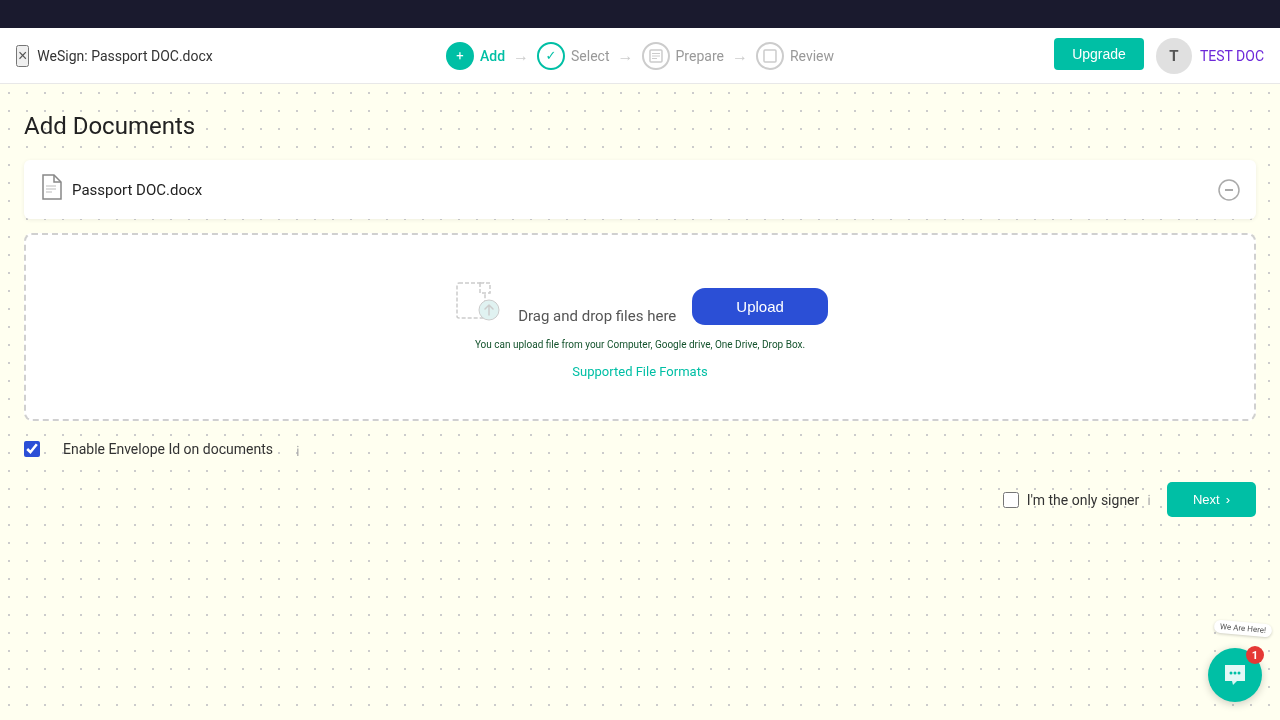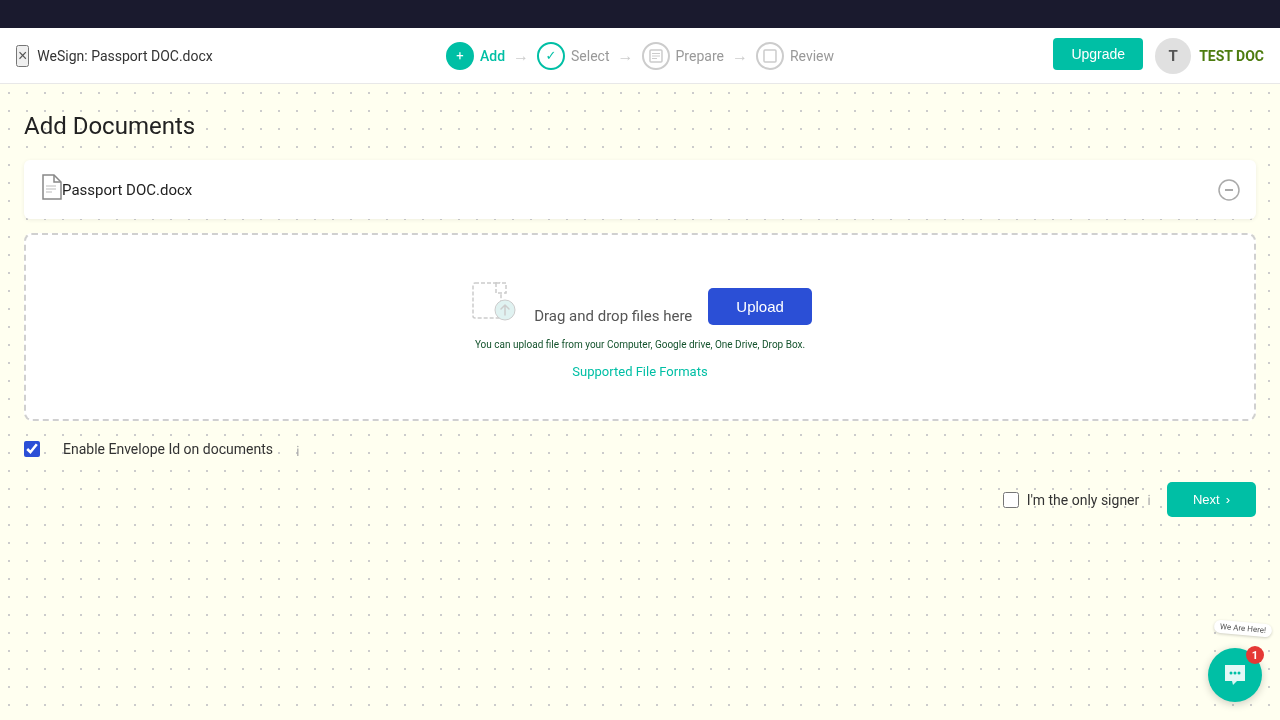--- a/index.html
+++ b/index.html
@@ -121,22 +121,21 @@
       display: flex;
       align-items: center;
       justify-content: center;
       font-size: 15px;
       font-weight: bold;
       color: #555;
     }
 
     .user-name {
       font-size: 14px;
-      color: #4d7c0f;
-      font-weight: bold;
+      color: #6d28d9;
     }
 
     
     .main-content {
       background: #fffff0;
       background-image: radial-gradient(circle, #ccc 1px, transparent 1px);
       background-size: 18px 18px;
       height: calc(720px - 28px - 56px);
       padding: 28px 24px;
       overflow-y: auto;
@@ -157,20 +156,21 @@
       display: flex;
       align-items: center;
       justify-content: space-between;
       margin-bottom: 14px;
       box-shadow: 0 1px 4px rgba(0,0,0,0.07);
     }
 
     .doc-info {
       display: flex;
       align-items: center;
+      gap: 10px;
     }
 
     .doc-icon {
       color: #888;
       font-size: 20px;
     }
 
     .doc-name {
       font-size: 15px;
       color: #222;
@@ -214,22 +214,22 @@
 
     .drag-text {
       font-size: 15px;
       color: #555;
     }
 
     .upload-btn {
       background: #2b4fd6;
       color: white;
       border: none;
-      padding: 10px 28px;
-      border-radius: 5px;
+      padding: 10px 44px;
+      border-radius: 13px;
       font-size: 15px;
       font-weight: 500;
       cursor: pointer;
     }
 
     .upload-subtext {
       font-size: 10px;
       color: #14532d;
     }
 

